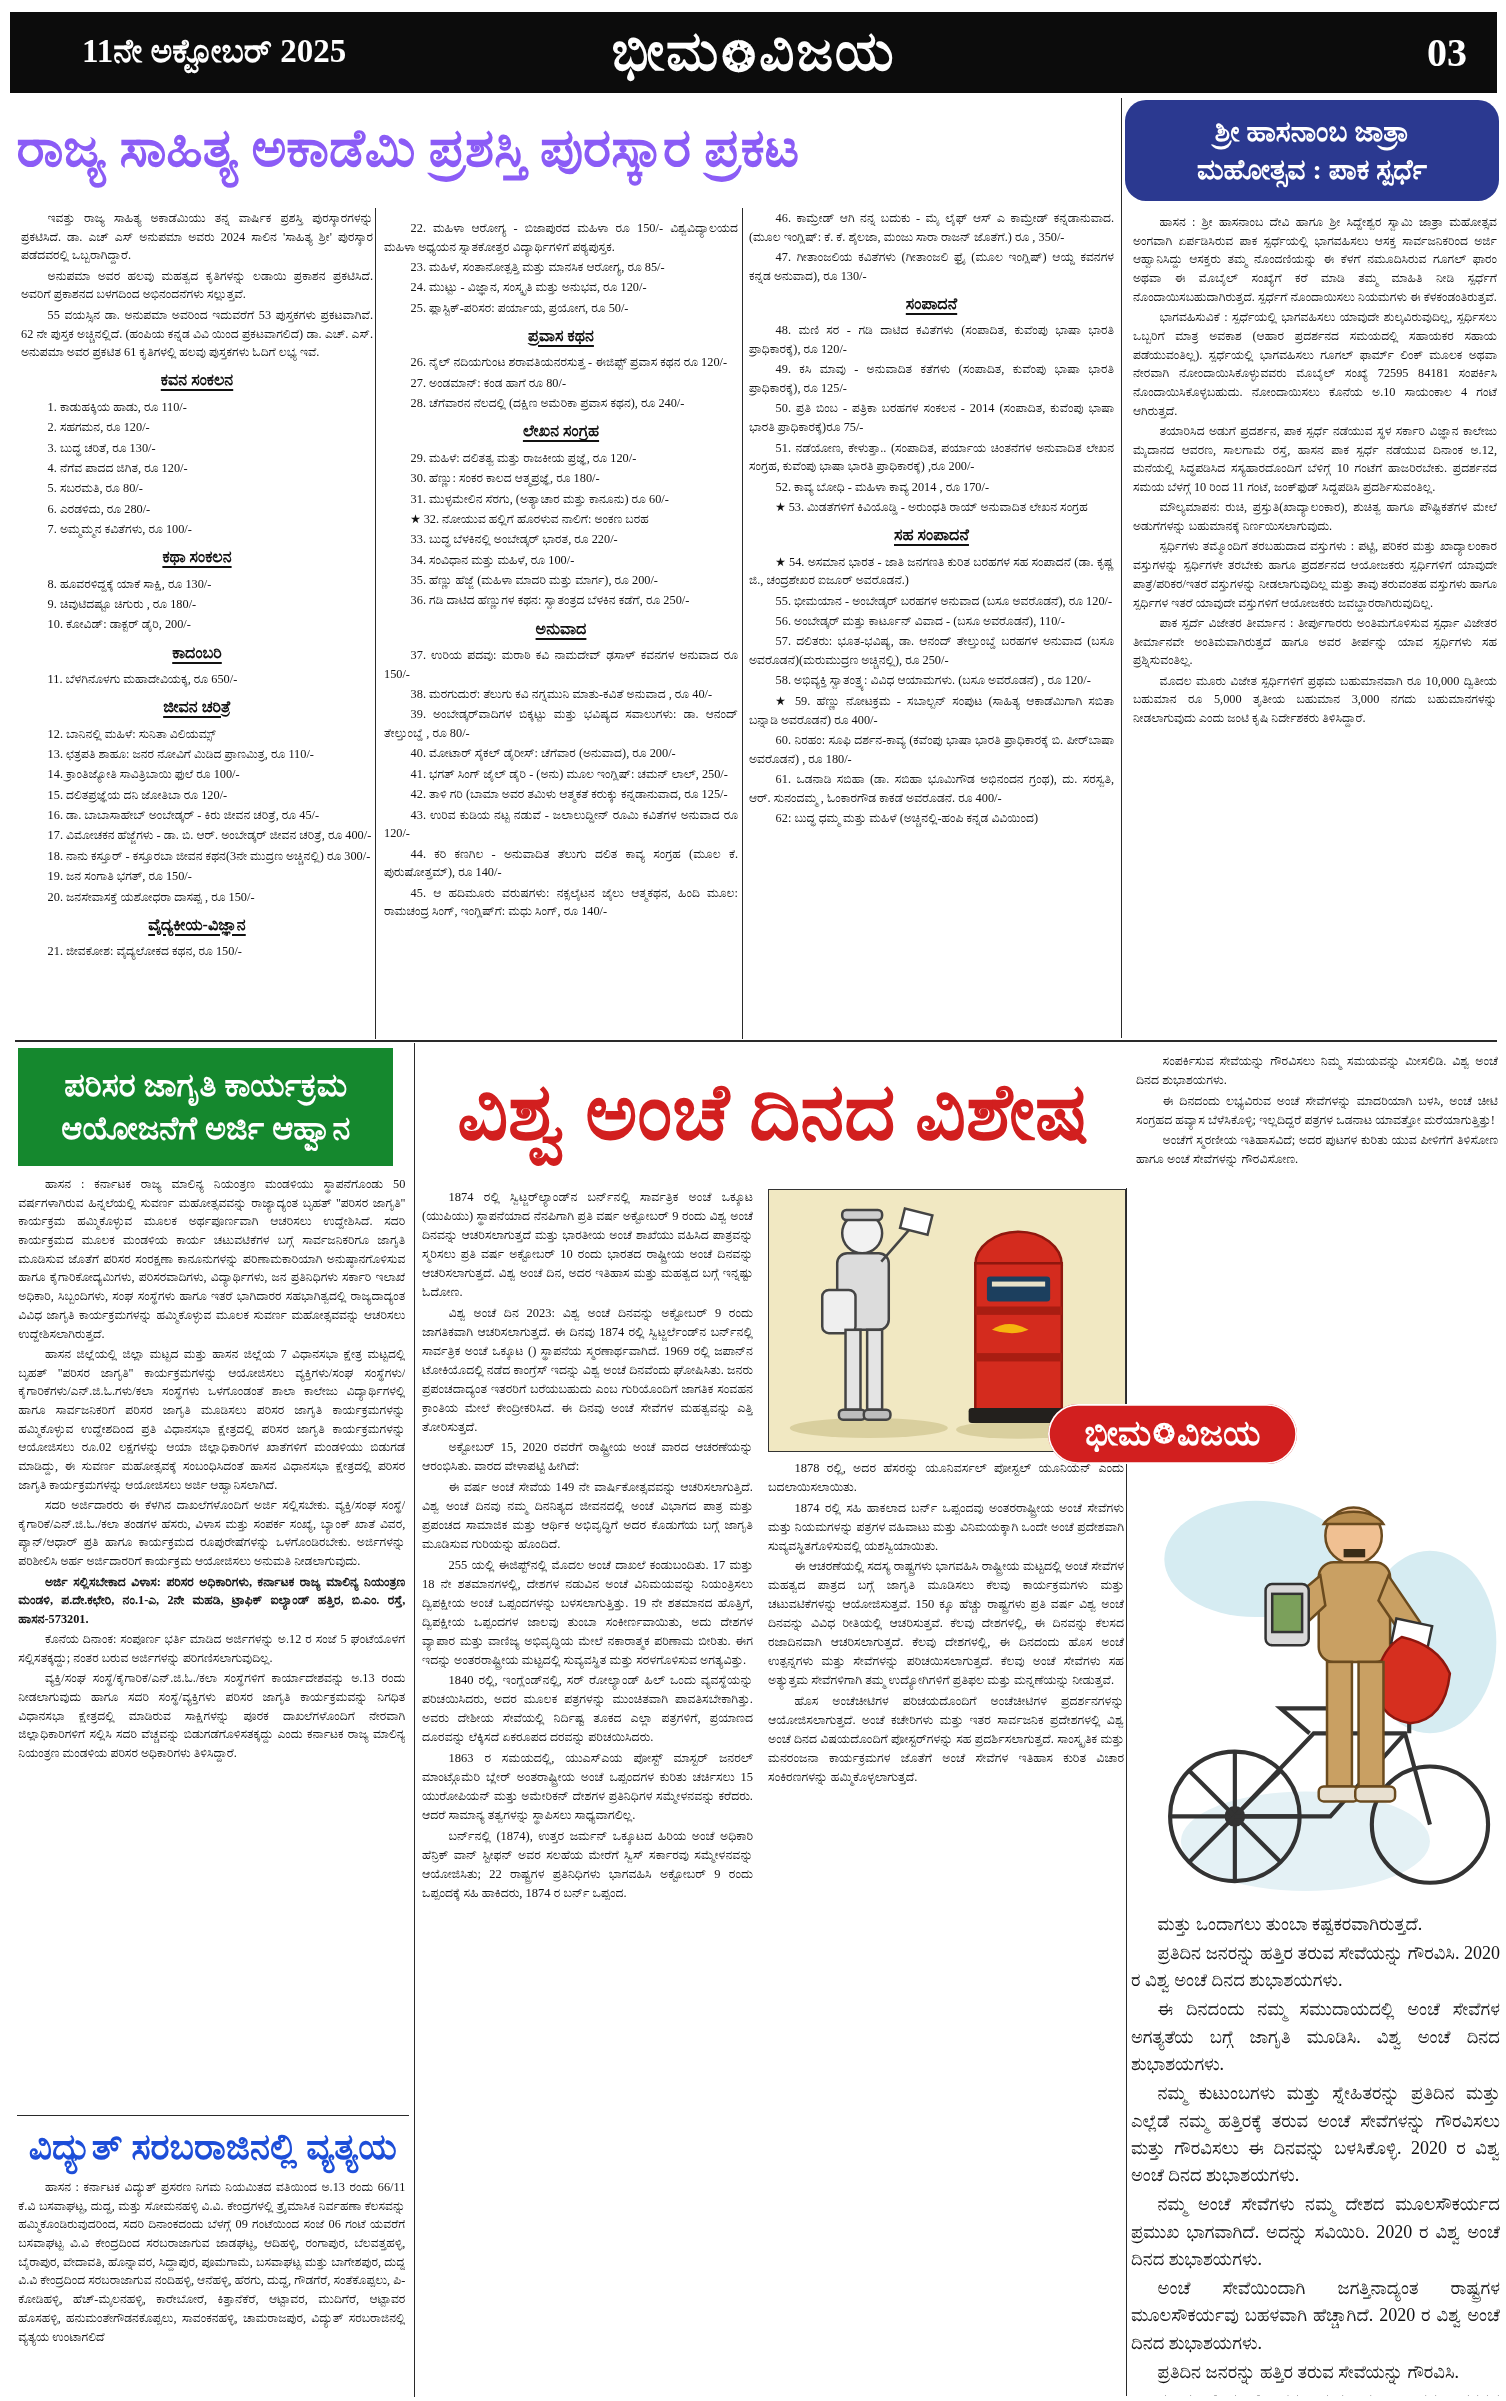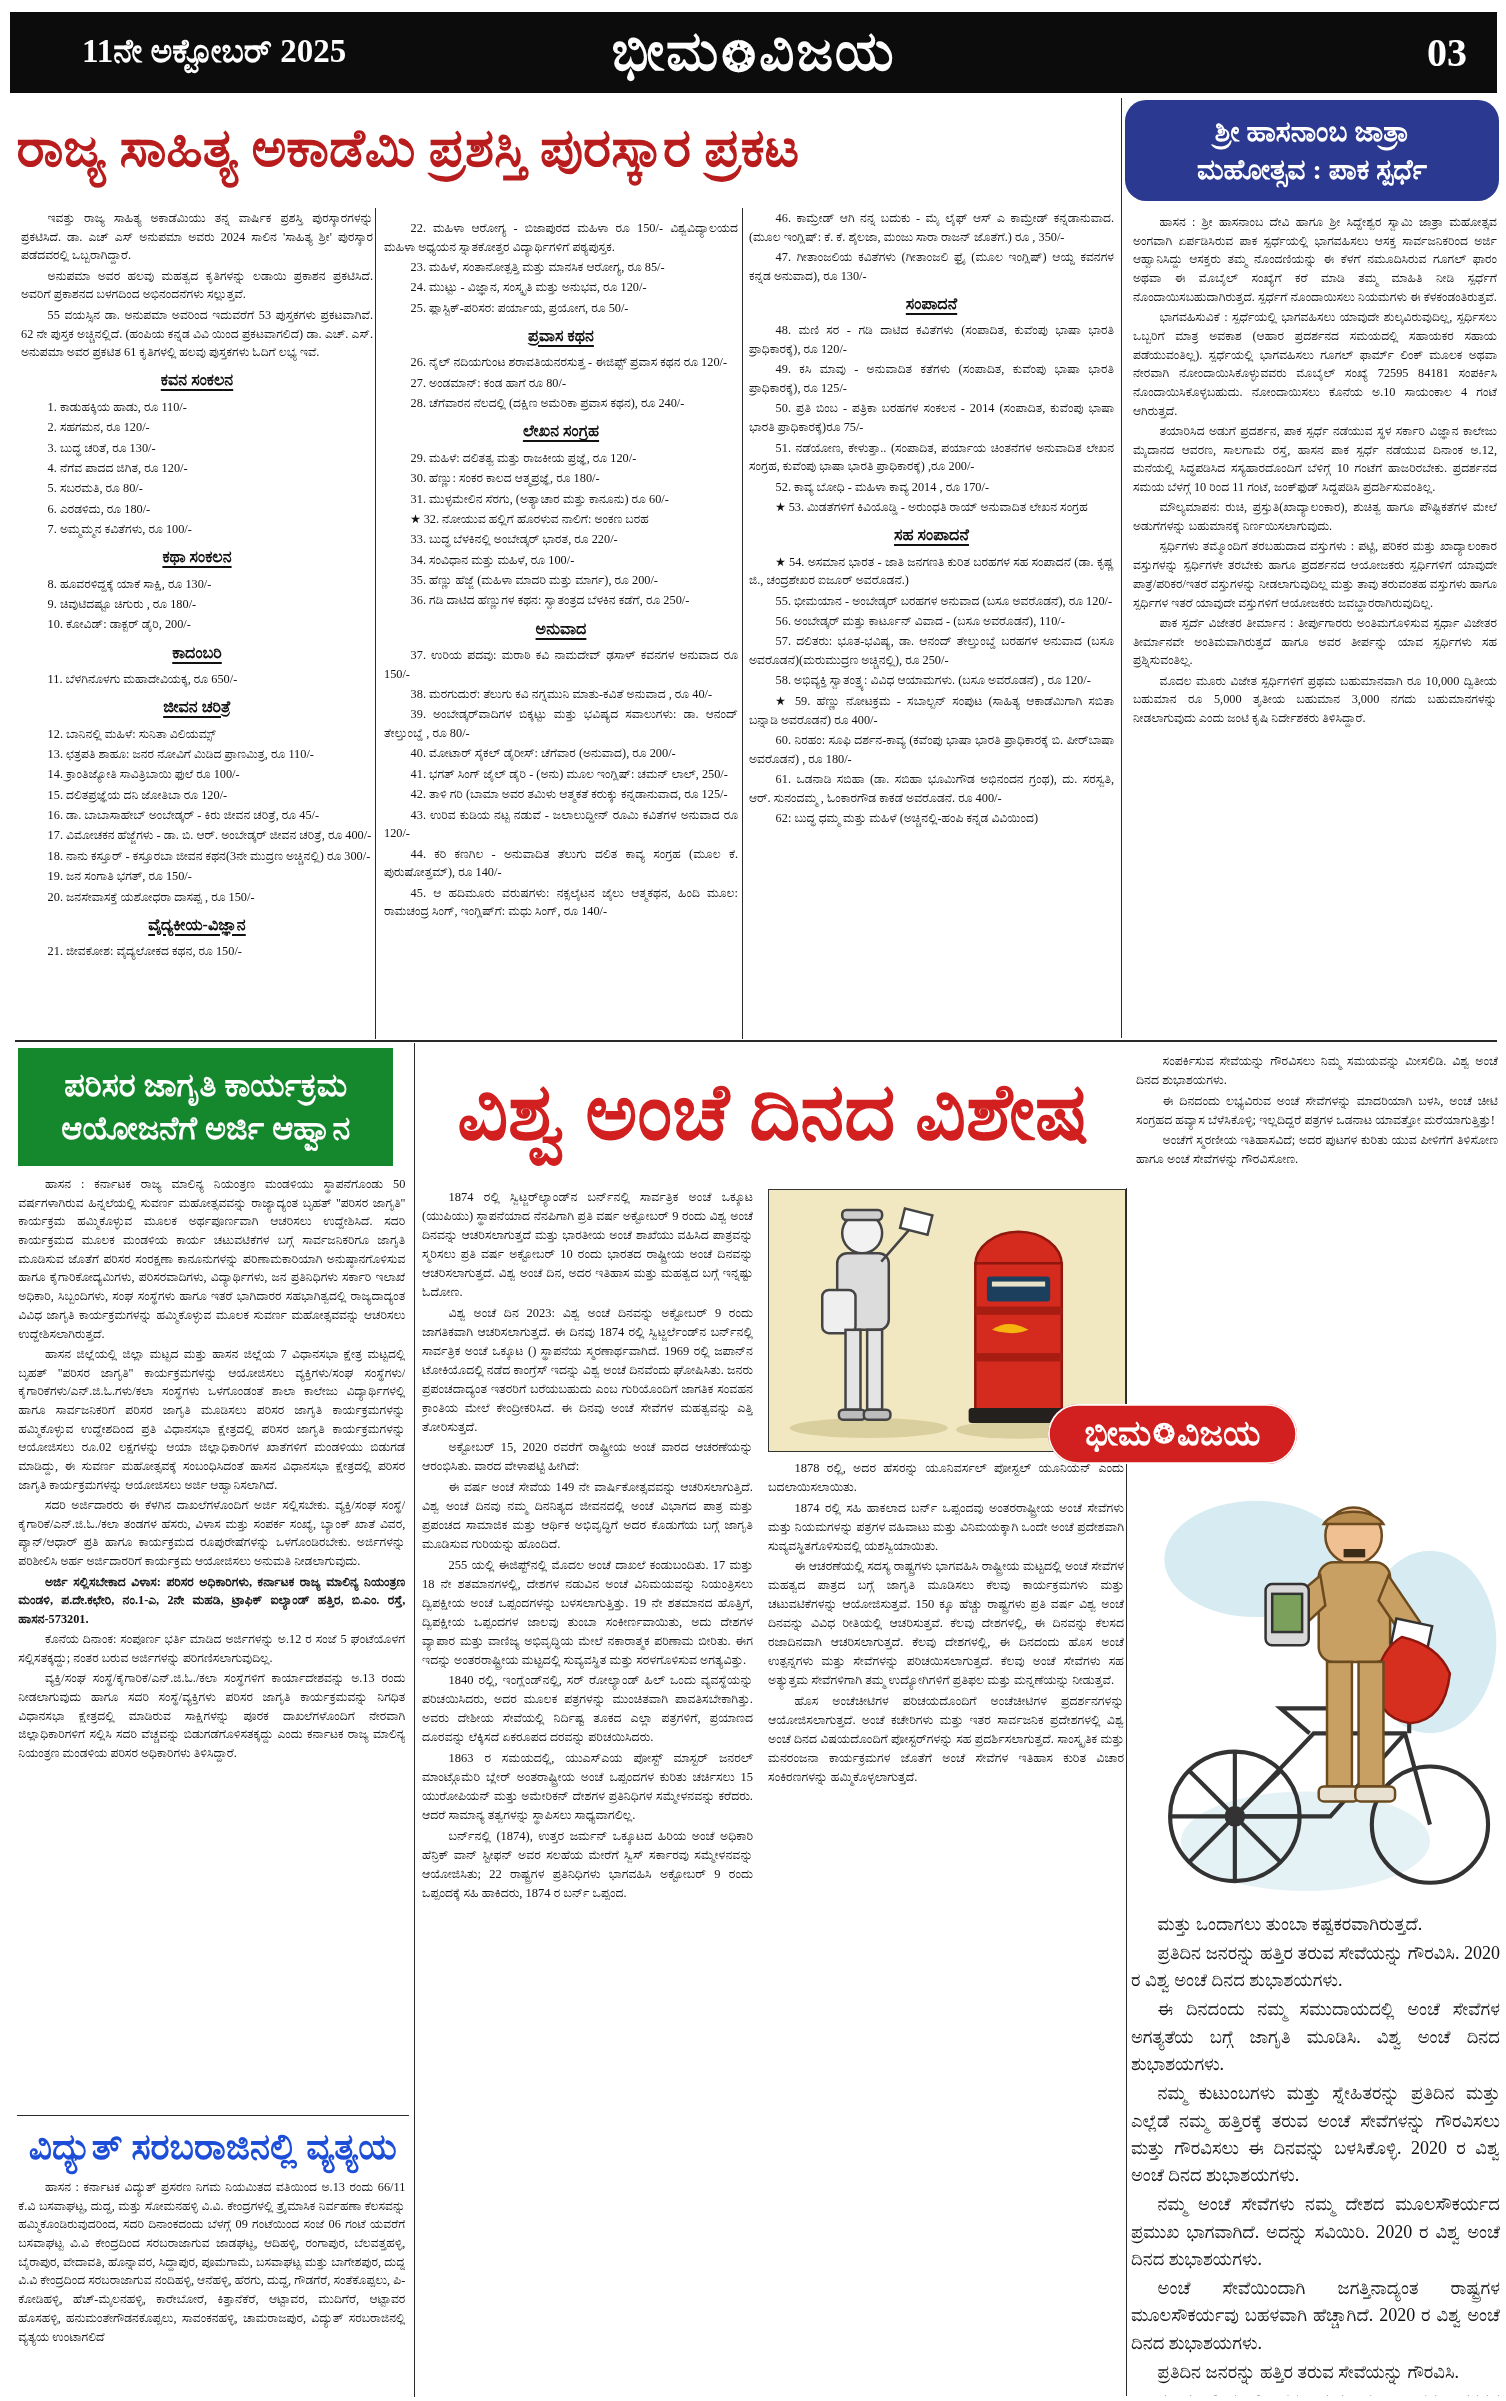--- a/index.html
+++ b/index.html
@@ -11,21 +11,21 @@
   .header-date{position:absolute;left:25px;font-size:33px;font-weight:700;white-space:nowrap;margin-left:47px;}
   .masthead{position:absolute;left:0;right:0;text-align:center;font-size:55px;font-weight:700;letter-spacing:1.7px;}
   .masthead .chakra{font-size:43px;vertical-align:middle;padding:0 1.7px;}
   .page-num{position:absolute;right:30px;font-size:40px;font-weight:700;}
   
   .vrule{position:absolute;width:0;border-left:1.7px solid #2a2a2a;}
   .hrule{position:absolute;height:0;border-top:2.5px solid #2a2a2a;}
   .hrule.thin{border-top-width:1.7px;}
   
   .main-headline{position:absolute;left:16.6px;top:96px;width:1098px;height:106px;
-      color:#b91c1c;font-size:53px;font-weight:700;display:flex;align-items:center;white-space:nowrap;}
+      color:#8b5cf6;font-size:53px;font-weight:700;display:flex;align-items:center;white-space:nowrap;}
   .blue-box{position:absolute;left:1125px;top:100px;width:374px;height:101px;background:#2b3990;
       color:#fff;display:flex;flex-direction:column;align-items:center;justify-content:center;
       font-weight:700;font-size:28px;line-height:1.35;text-align:center;border-radius:21px;}
   .green-box{position:absolute;left:18.3px;top:1048px;width:375px;height:118px;background:#15882e;
       color:#fff;display:flex;flex-direction:column;align-items:center;justify-content:center;
       font-weight:700;font-size:32px;line-height:1.35;text-align:center;}
   .post-headline{position:absolute;left:419px;top:1045px;width:708px;height:136px;color:#d21f1f;
       font-size:79px;font-weight:700;display:flex;align-items:center;justify-content:center;white-space:nowrap;}
   .power-headline{position:absolute;left:18.3px;top:2120px;width:389px;height:53px;color:#1d4ed8;
       font-size:36px;font-weight:700;display:flex;align-items:center;justify-content:center;white-space:nowrap;}
@@ -69,21 +69,21 @@
   <div class="col" style="left:21px;top:209px;width:352px;height:829px;">
       <div class="blk para">ಇವತ್ತು ರಾಜ್ಯ ಸಾಹಿತ್ಯ ಅಕಾಡೆಮಿಯು ತನ್ನ ವಾರ್ಷಿಕ ಪ್ರಶಸ್ತಿ ಪುರಸ್ಕಾರಗಳನ್ನು ಪ್ರಕಟಿಸಿದೆ. ಡಾ. ಎಚ್ ಎಸ್ ಅನುಪಮಾ ಅವರು 2024 ಸಾಲಿನ 'ಸಾಹಿತ್ಯ ಶ್ರೀ' ಪುರಸ್ಕಾರ ಪಡೆದವರಲ್ಲಿ ಒಬ್ಬರಾಗಿದ್ದಾರೆ.</div>
       <div class="blk para">ಅನುಪಮಾ ಅವರ ಹಲವು ಮಹತ್ವದ ಕೃತಿಗಳನ್ನು ಲಡಾಯಿ ಪ್ರಕಾಶನ ಪ್ರಕಟಿಸಿದೆ. ಅವರಿಗೆ ಪ್ರಕಾಶನದ ಬಳಗದಿಂದ ಅಭಿನಂದನೆಗಳು ಸಲ್ಲುತ್ತವೆ.</div>
       <div class="blk para">55 ವಯಸ್ಸಿನ ಡಾ. ಅನುಪಮಾ ಅವರಿಂದ ಇದುವರೆಗೆ 53 ಪುಸ್ತಕಗಳು ಪ್ರಕಟವಾಗಿವೆ. 62 ನೇ ಪುಸ್ತಕ ಅಚ್ಚಿನಲ್ಲಿದೆ. (ಹಂಪಿಯ ಕನ್ನಡ ವಿವಿ ಯಿಂದ ಪ್ರಕಟವಾಗಲಿದೆ) ಡಾ. ಎಚ್. ಎಸ್. ಅನುಪಮಾ ಅವರ ಪ್ರಕಟಿತ 61 ಕೃತಿಗಳಲ್ಲಿ ಹಲವು ಪುಸ್ತಕಗಳು ಓದಿಗೆ ಲಭ್ಯ ಇವೆ.</div>
       <div class="blk head">ಕವನ ಸಂಕಲನ</div>
       <div class="blk item">1. ಕಾಡುಹಕ್ಕಿಯ ಹಾಡು, ರೂ 110/-</div>
       <div class="blk item">2. ಸಹಗಮನ, ರೂ 120/-</div>
       <div class="blk item">3. ಬುದ್ಧ ಚರಿತೆ, ರೂ 130/-</div>
       <div class="blk item">4. ನೆಗೆವ ಪಾದದ ಜಿಗಿತ, ರೂ 120/-</div>
       <div class="blk item">5. ಸಬರಮತಿ, ರೂ 80/-</div>
-      <div class="blk item">6. ಎರಡಳಿದು, ರೂ 180/-</div>
+      <div class="blk item">6. ಎರಡಳಿದು, ರೂ 280/-</div>
       <div class="blk item">7. ಅಮ್ಮಮ್ಮನ ಕವಿತೆಗಳು, ರೂ 100/-</div>
       <div class="blk head">ಕಥಾ ಸಂಕಲನ</div>
       <div class="blk item">8. ಹೂವರಳಿದ್ದಕ್ಕೆ ಯಾಕೆ ಸಾಕ್ಷಿ, ರೂ 130/-</div>
       <div class="blk item">9. ಚಿವುಟಿದಷ್ಟೂ ಚಿಗುರು , ರೂ 180/-</div>
       <div class="blk item">10. ಕೋವಿಡ್: ಡಾಕ್ಟರ್ ಡೈರಿ, 200/-</div>
       <div class="blk head">ಕಾದಂಬರಿ</div>
       <div class="blk item">11. ಬೆಳಗಿನೊಳಗು ಮಹಾದೇವಿಯಕ್ಕ, ರೂ 650/-</div>
       <div class="blk head">ಜೀವನ ಚರಿತ್ರೆ</div>
       <div class="blk item">12. ಬಾನಿನಲ್ಲಿ ಮಹಿಳೆ: ಸುನಿತಾ ವಿಲಿಯಮ್ಸ್</div>
       <div class="blk item">13. ಛತ್ರಪತಿ ಶಾಹೂ: ಜನರ ನೋವಿಗೆ ಮಿಡಿದ ಪ್ರಾಣಮಿತ್ರ, ರೂ 110/-</div>

